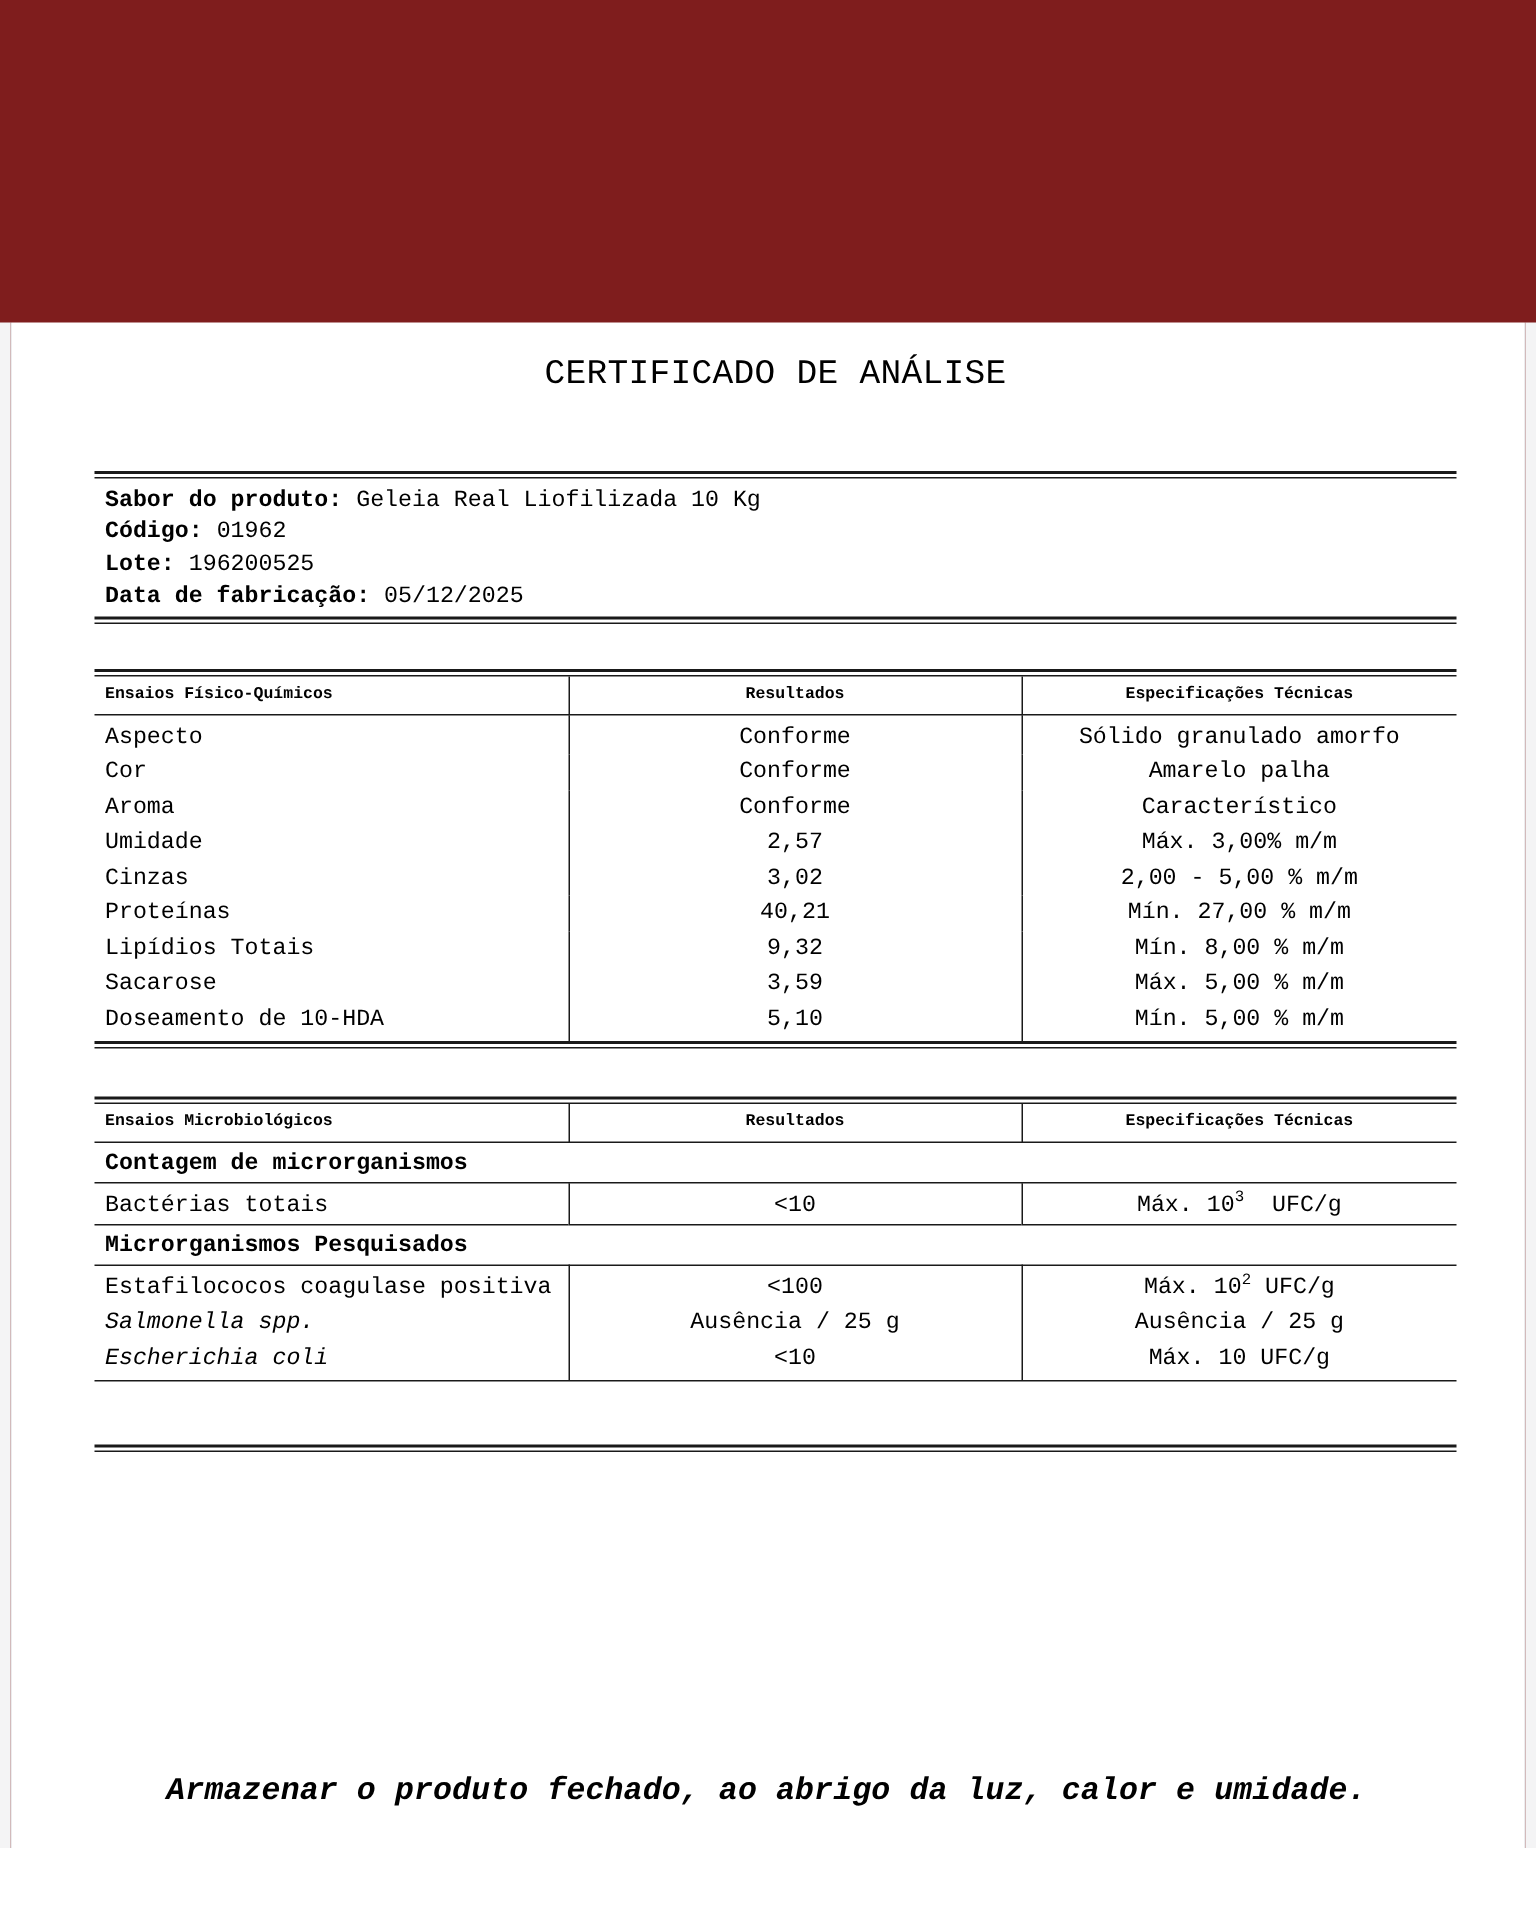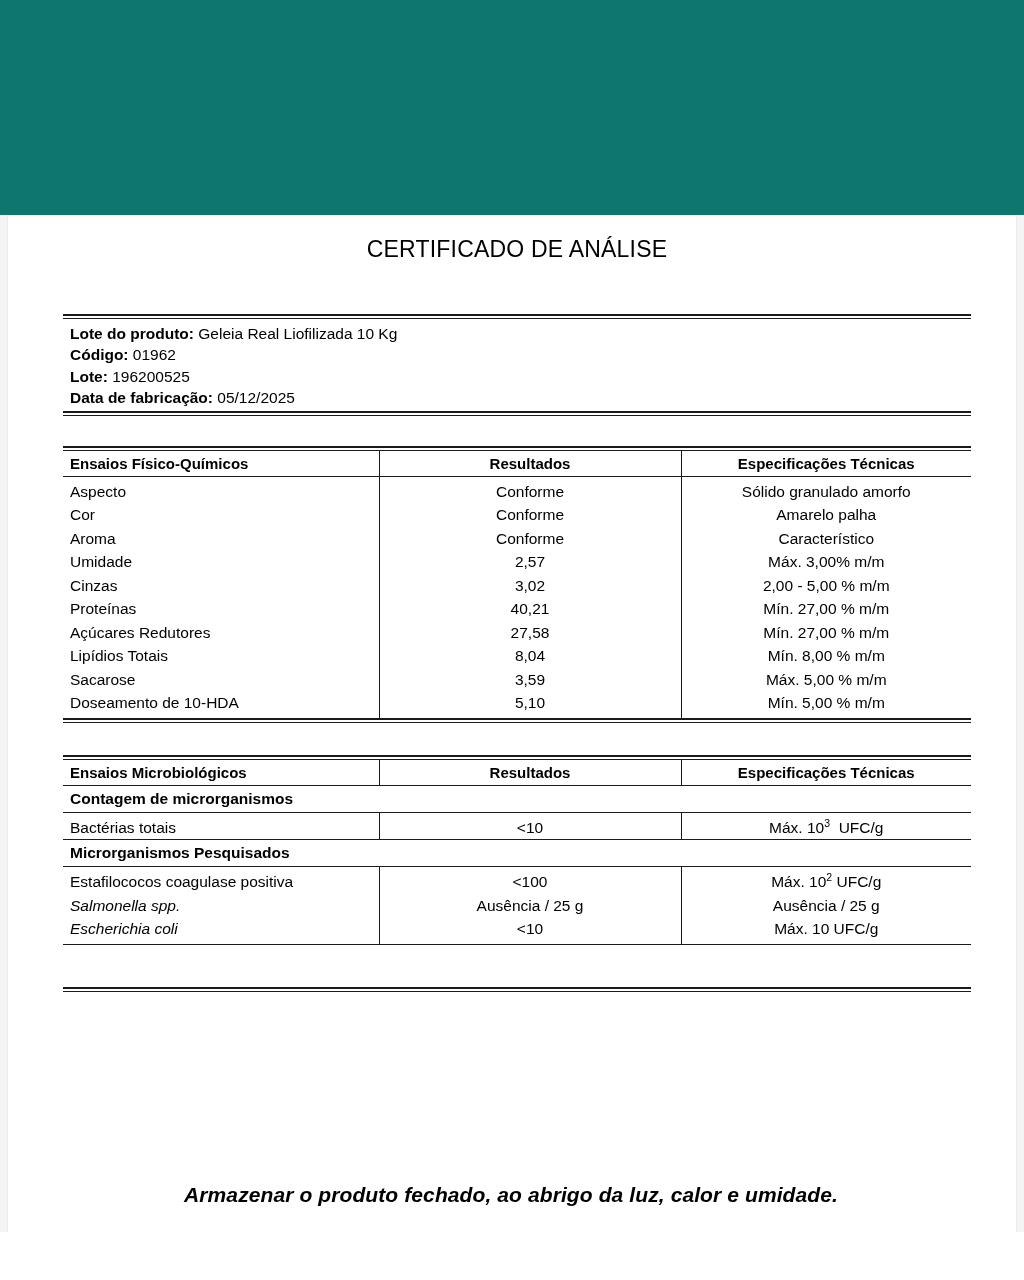--- a/index.html
+++ b/index.html
@@ -15,21 +15,22 @@
     color: #000000;
     -webkit-font-smoothing: antialiased;
   }
 
   
   #viewport {
     position: relative;
     width: 1024px;
     height: 1232px;
     overflow: hidden;
-    background: #0f766e;
+    background: #7f1d1d;
+    font-family: Liberation Mono, monospace;
   }
   
   .gutter {
     position: absolute;
     top: 215px;
     bottom: 0;
     width: 7px;
     background: #f4f4f5;
   }
   .gutter.left  { left: 0; }
@@ -125,21 +126,21 @@
   table.coa td {
     padding: 0;
     vertical-align: middle;
     line-height: 23.5px;
     height: 23.5px;
   }
 
   
   table.coa thead th {
     font-weight: bold;
-    font-size: 15px;
+    font-size: 11px;
     height: 25px;
     line-height: 25px;
     border-bottom: 1.6px solid #1a1a1a;
   }
   table.coa thead th.h1 {
     text-align: left;
     padding-left: 7px;
     border-right: 1.6px solid #1a1a1a;
   }
   table.coa thead th.h2 {
@@ -208,21 +209,21 @@
   <div class="gutter-edge right"></div>
 
   <div class="sheet">
     <div class="content">
 
       <h1 class="doc-title">CERTIFICADO DE ANÁLISE</h1>
 
       <div class="info-block">
         <div class="rule-double"></div>
         <div class="info-rows" id="info-rows">
-            <div class="info-row"><span class="lbl">Lote do produto:</span> <span class="val">Geleia Real Liofilizada 10 Kg</span></div>
+            <div class="info-row"><span class="lbl">Sabor do produto:</span> <span class="val">Geleia Real Liofilizada 10 Kg</span></div>
             <div class="info-row"><span class="lbl">Código:</span> <span class="val">01962</span></div>
             <div class="info-row"><span class="lbl">Lote:</span> <span class="val">196200525</span></div>
             <div class="info-row"><span class="lbl">Data de fabricação:</span> <span class="val">05/12/2025</span></div>
           </div>
         <div class="rule-double"></div>
       </div>
 
       <div class="tbl-wrap first">
         <div class="rule-double"></div>
         <table class="coa">
@@ -263,27 +264,22 @@
                 <td class="k">Cinzas</td>
                 <td class="v">3,02</td>
                 <td class="s">2,00 - 5,00 % m/m</td>
               </tr>
               <tr>
                 <td class="k">Proteínas</td>
                 <td class="v">40,21</td>
                 <td class="s">Mín. 27,00 % m/m</td>
               </tr>
               <tr>
-                <td class="k">Açúcares Redutores</td>
-                <td class="v">27,58</td>
-                <td class="s">Mín. 27,00 % m/m</td>
-              </tr>
-              <tr>
                 <td class="k">Lipídios Totais</td>
-                <td class="v">8,04</td>
+                <td class="v">9,32</td>
                 <td class="s">Mín. 8,00 % m/m</td>
               </tr>
               <tr>
                 <td class="k">Sacarose</td>
                 <td class="v">3,59</td>
                 <td class="s">Máx. 5,00 % m/m</td>
               </tr>
               <tr class="last-body">
                 <td class="k">Doseamento de 10-HDA</td>
                 <td class="v">5,10</td>

